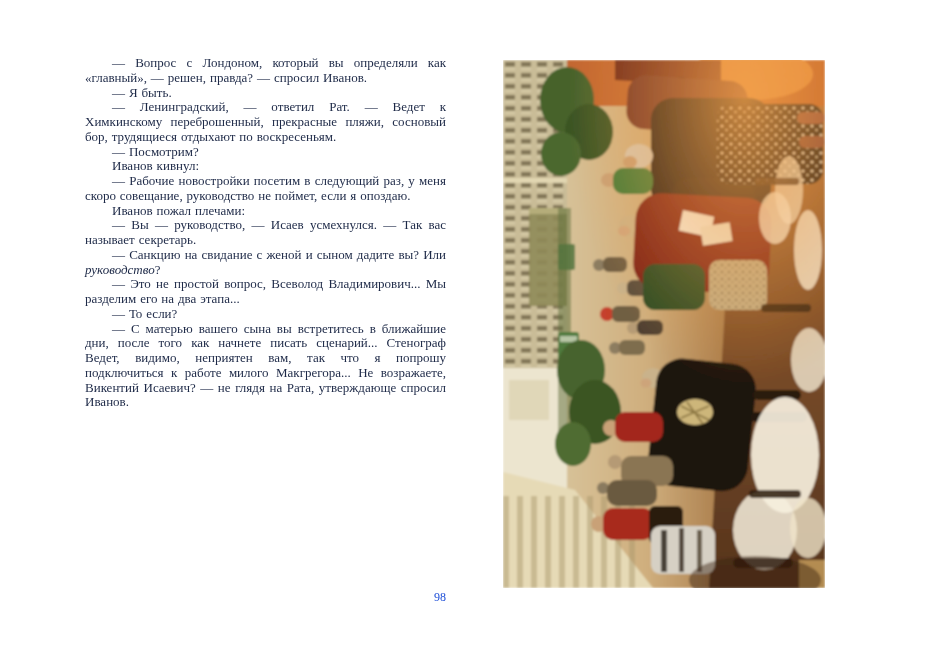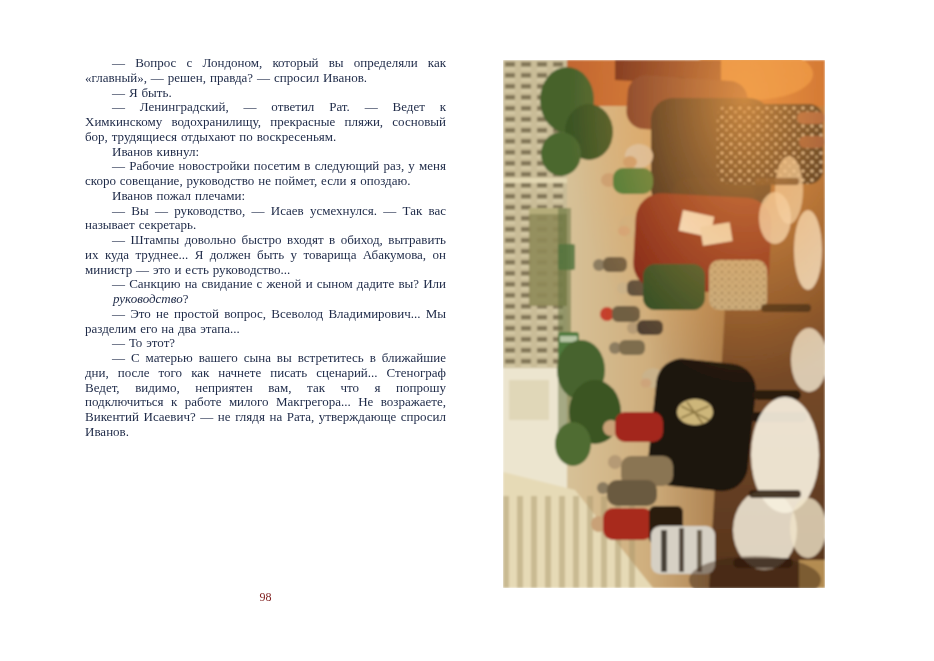--- a/index.html
+++ b/index.html
@@ -22,54 +22,54 @@
     color: #1d2947;
     font-size: 13px;
     line-height: 14.75px;
     text-align: justify;
     word-spacing: 0.05em;
   }
   .text-block p {
     margin: 0;
     text-indent: 27px;
   }
-  .ital { font-style: italic; margin-left: 28px; }
+  .ital { font-style: italic; }
   .page-number {
     position: absolute;
     left: 85px; top: 590px; width: 361px;
-    text-align: center;
+    text-align: right;
     font-size: 12px;
-    color: #7f1d1d;
+    color: #1d4ed8;
   }
   
   .photo {
     position: absolute;
     left: 503px; top: 60px;
     width: 322px; height: 528px;
     display: block;
   }
 </style>
 </head>
 <body>
 
 <div class="spread">
 
   <div>
     <div class="text-block">
       <p>— Вопрос с Лондоном, который вы определяли как «главный», — решен, правда? — спросил Иванов.</p>
       <p>— Я быть.</p>
-      <p>— Ленинградский, — ответил Рат. — Ведет к Химкинскому водохранилищу, прекрасные пляжи, сосновый бор, трудящиеся отдыхают по воскресеньям.</p>
+      <p>— Ленинградский, — ответил Рат. — Ведет к Химкинскому переброшенный, прекрасные пляжи, сосновый бор, трудящиеся отдыхают по воскресеньям.</p>
+      <p>— Посмотрим?</p>
       <p>Иванов кивнул:</p>
       <p>— Рабочие новостройки посетим в следующий раз, у меня скоро совещание, руководство не поймет, если я опоздаю.</p>
       <p>Иванов пожал плечами:</p>
       <p>— Вы — руководство, — Исаев усмехнулся. — Так вас называет секретарь.</p>
-      <p>— Штампы довольно быстро входят в обиход, вытравить их куда труднее... Я должен быть у товарища Абакумова, он министр — это и есть руководство...</p>
       <p><span>— Санкцию на свидание с женой и сыном дадите вы? Или </span><span class="ital">руководство</span><span>?</span></p>
       <p>— Это не простой вопрос, Всеволод Владимирович... Мы разделим его на два этапа...</p>
-      <p>— То этот?</p>
+      <p>— То если?</p>
       <p>— С матерью вашего сына вы встретитесь в ближайшие дни, после того как начнете писать сценарий... Стенограф Ведет, видимо, неприятен вам, так что я попрошу подключиться к работе милого Макгрегора... Не возражаете, Викентий Исаевич? — не глядя на Рата, утверждающе спросил Иванов.</p>
     </div>
     <div class="page-number">98</div>
   </div>
 
   <div>
     <svg class="photo" viewBox="0 0 322 528" preserveAspectRatio="none" xmlns="http://www.w3.org/2000/svg">
       <defs>
         <linearGradient id="gBase" x1="0" y1="0" x2="1" y2="0">
           <stop offset="0" stop-color="#ddd0ac"></stop>

